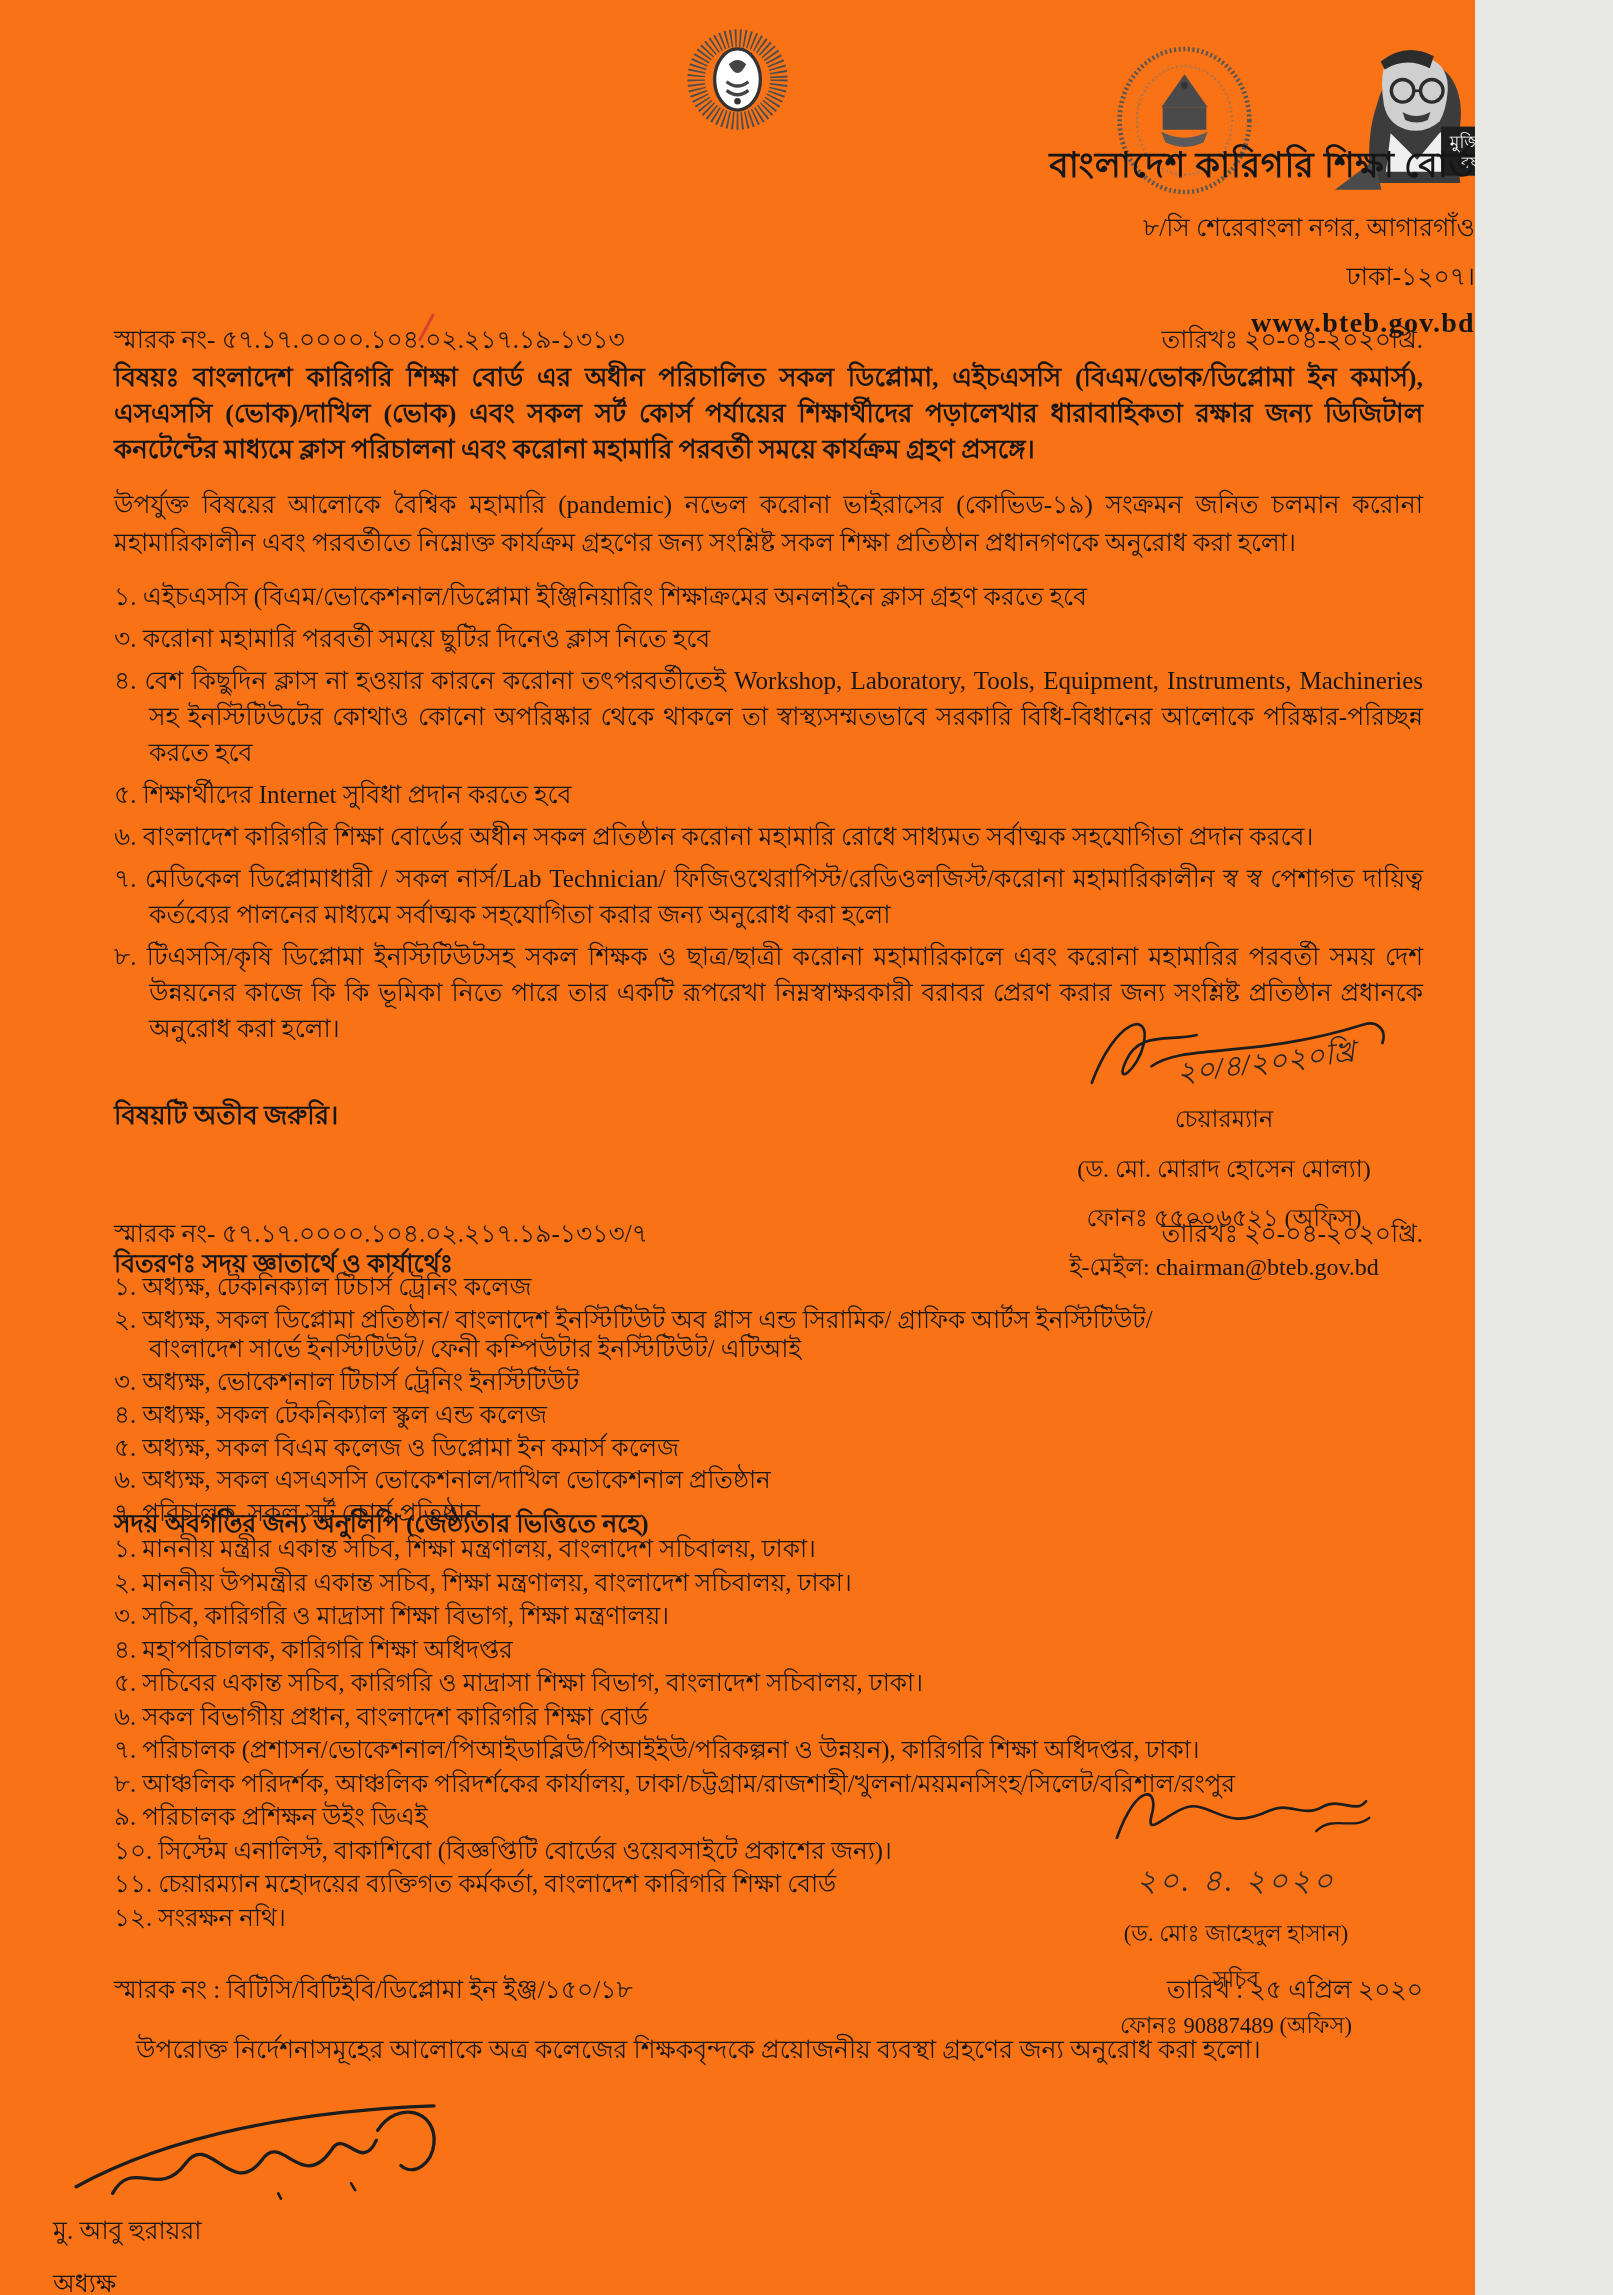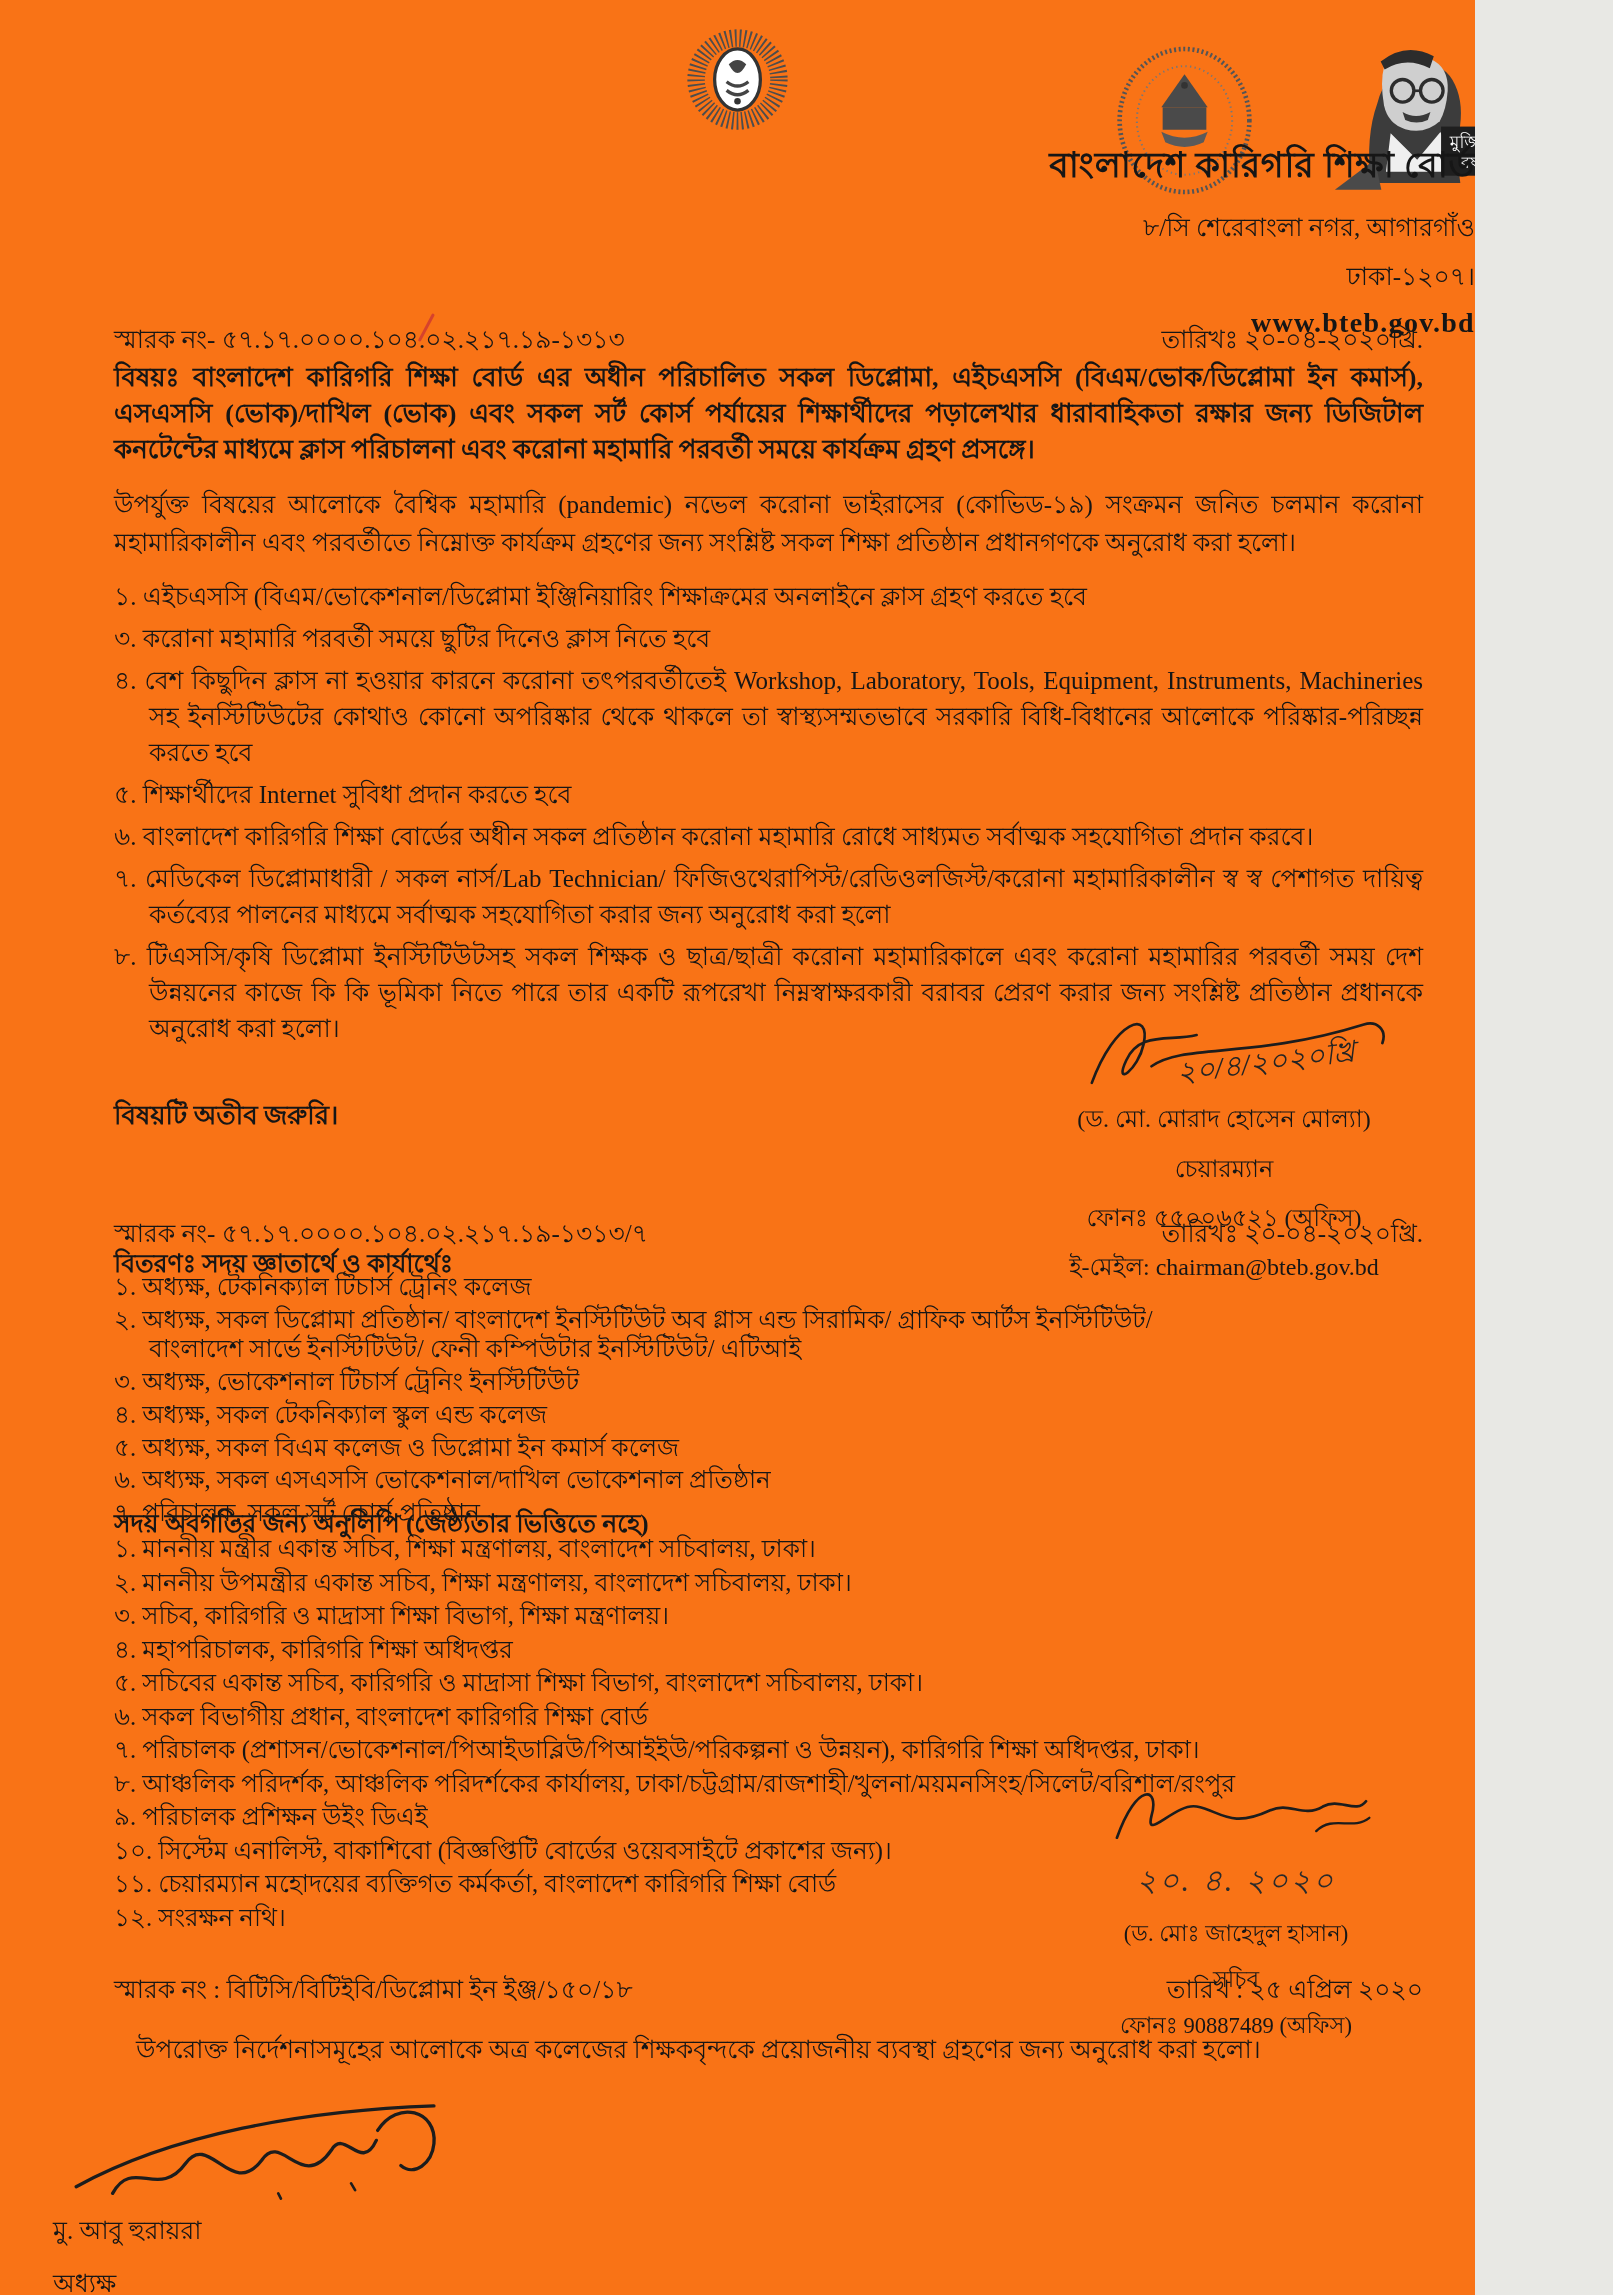--- a/index.html
+++ b/index.html
@@ -124,22 +124,22 @@
   </div>
 
   <div class="abs urgent">বিষয়টি অতীব জরুরি।</div>
 
   <div class="abs chairman">
     <svg class="sig" viewBox="0 0 520 150" style="font-size:36px">
       <path class="ink" stroke-width="4" d="M60 120 C95 25 150 8 138 62 C130 100 92 128 112 86 C132 42 178 58 218 48"></path>
       <path class="ink" stroke-width="4" d="M150 95 C200 60 300 85 470 32 C490 26 505 40 498 60"></path>
       <text x="190" y="120" font-size="44" fill="#242424" font-style="italic" transform="rotate(-7 190 120)">২০/৪/২০২০খ্রি</text>
     </svg>
+    <div class="line">চেয়ারম্যান</div>
     <div class="line">(ড. মো. মোরাদ হোসেন মোল্যা)</div>
-    <div class="line">চেয়ারম্যান</div>
     <div class="line">ফোনঃ ৫৫০০৬৫২১ (অফিস)</div>
     <div class="line">ই-মেইল: chairman@bteb.gov.bd</div>
   </div>
 
   <div class="abs memo-row" style="top:1214px;">
     <span class="num">স্মারক নং- ৫৭.১৭.০০০০.১০৪.০২.২১৭.১৯-১৩১৩/৭</span>
     <span class="date">তারিখঃ ২০-০৪-২০২০খ্রি.</span>
   </div>
 
   <div class="abs dist-head">বিতরণঃ সদয় জ্ঞাতার্থে ও কার্যার্থেঃ</div>

